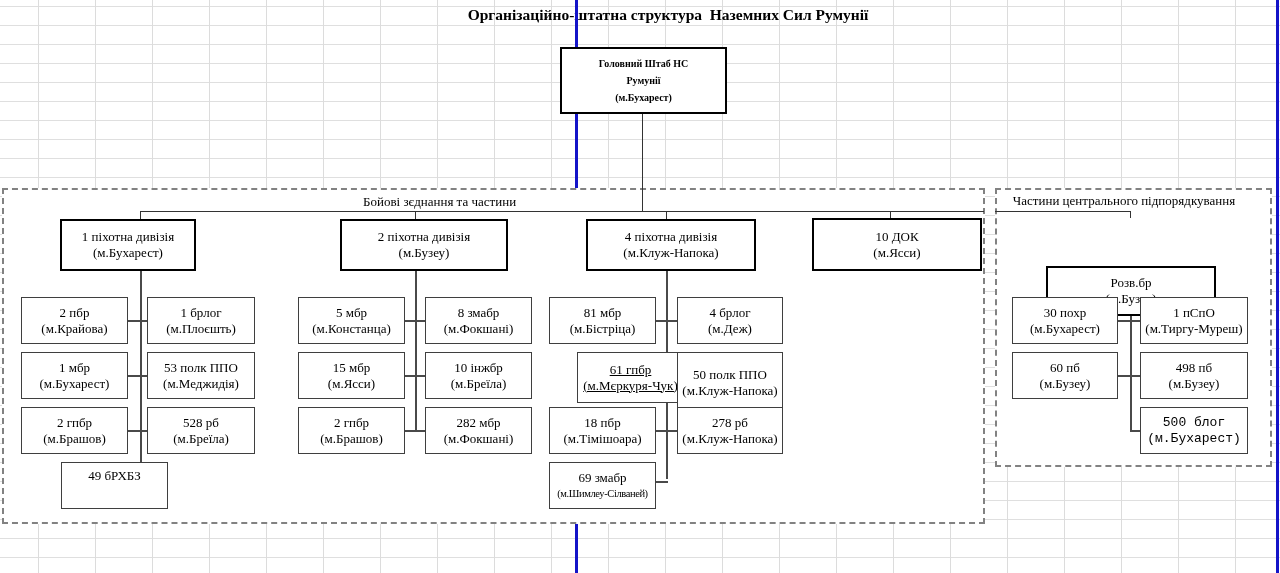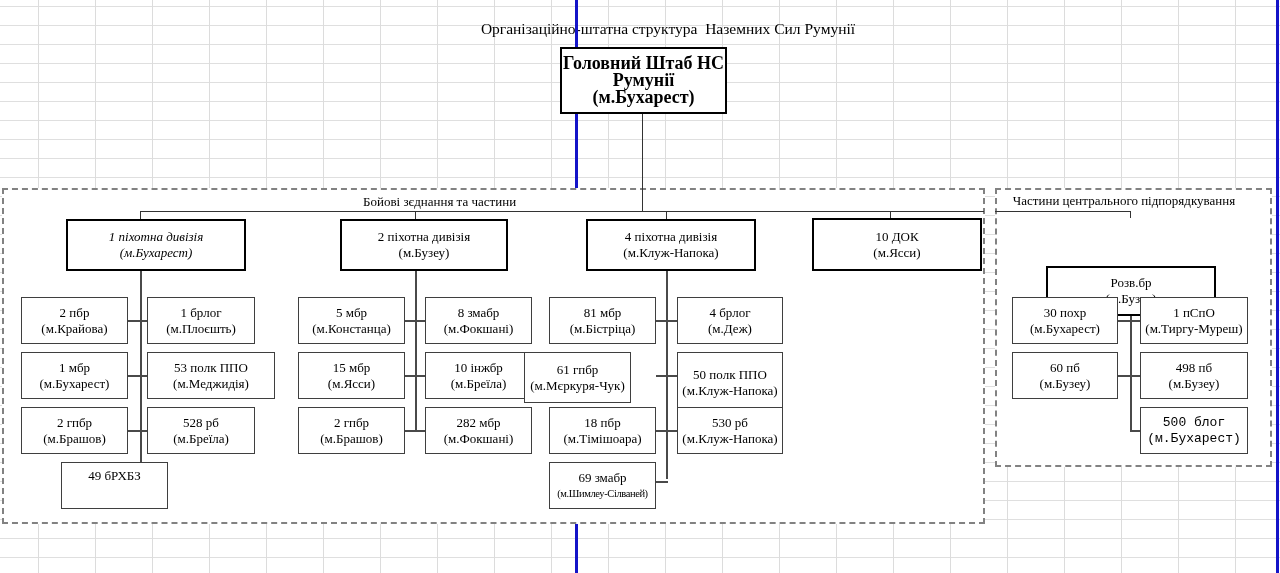--- a/index.html
+++ b/index.html
@@ -8,43 +8,43 @@
     background-color:#ffffff;
     background-image:
       linear-gradient(to right,#dcdcdc 1px,transparent 1px),
       linear-gradient(to bottom,#dfdfdf 1px,transparent 1px);
     background-size:57px 19px;
     background-position:38px 6px;
     font-family:"Liberation Serif","DejaVu Serif",serif;
     color:#000;
   }
   .title{
-    position:absolute;left:398px;top:20px;width:540px;
-    text-align:center;font-weight:normal;font-size:15.5px;
+    position:absolute;left:398px;top:6px;width:540px;
+    text-align:center;font-weight:bold;font-size:15.5px;
     white-space:pre;z-index:1;
   }
   .blue-v{position:absolute;top:0;width:3px;height:573px;background:#1414c8;}
   #blue-left{left:575px;z-index:2;}
   #blue-right{left:1276px;z-index:6;}
   .frame{
     position:absolute;background:#fff;border:2px dashed #828282;
     box-sizing:border-box;z-index:3;
   }
   #frame-combat{left:2px;top:188px;width:983px;height:336px;}
   #frame-central{left:995px;top:188px;width:277px;height:279px;}
   .group-label{position:absolute;font-size:13px;z-index:4;white-space:nowrap;}
   #label-combat{left:363px;top:194px;}
   #label-central{left:1004px;top:193px;width:240px;text-align:center;}
   .cline{position:absolute;z-index:4;}
   .box{
     position:absolute;background:#fff;box-sizing:border-box;
     display:flex;flex-direction:column;justify-content:center;align-items:center;
     text-align:center;z-index:5;line-height:16px;
   }
-  .hq{border:2px solid #000;font-weight:bold;font-size:18px;line-height:17px;}
+  .hq{border:2px solid #000;font-weight:bold;font-size:10px;line-height:17px;}
   .div-box{border:2px solid #000;font-size:13px;}
   .unit-box{border:1px solid #3f3f3f;font-size:13px;}
   .unit-box.toptext{justify-content:flex-start;padding-top:5px;}
   .u-loc.small{font-size:10.5px;letter-spacing:-0.4px;white-space:nowrap;}
 </style>
 </head>
 <body>
 
 <div id="canvas">
 
@@ -65,21 +65,21 @@
     <div>(м.Бухарест)</div>
   </div>
 
   <div id="dynamic">
       <div class="cline" style="left: 642px; top: 114px; width: 1px; height: 98px; background: rgb(51, 51, 51);"></div>
       <div class="cline" style="left: 140px; top: 211px; width: 844px; height: 1px; background: rgb(51, 51, 51);"></div>
       <div class="cline" style="left: 1130px; top: 268px; width: 2px; height: 162px; background: rgb(74, 74, 74);"></div>
       <div class="cline" style="left: 995px; top: 211px; width: 136px; height: 1px; background: rgb(51, 51, 51);"></div>
       <div class="cline" style="left: 1130px; top: 211px; width: 1px; height: 7px; background: rgb(51, 51, 51);"></div>
       <div class="cline" style="left: 140px; top: 211px; width: 1px; height: 8px; background: rgb(51, 51, 51);"></div>
-      <div class="box div-box" style="left: 66px; top: 219px; width: 180px; height: 52px; font-style: italic;">
+      <div class="box div-box" style="left: 60px; top: 219px; width: 136px; height: 52px;">
         <div class="u-name">1 піхотна дивізія</div>
         <div class="u-loc">(м.Бухарест)</div>
       </div>
       <div class="cline" style="left: 140px; top: 271px; width: 2px; height: 210px; background: rgb(74, 74, 74);"></div>
       <div class="box unit-box" style="left: 21px; top: 297px; width: 107px; height: 47px;">
         <div class="u-name">2 пбр</div>
         <div class="u-loc">(м.Крайова)</div>
       </div>
       <div class="cline" style="left: 128px; top: 320px; width: 14px; height: 2px; background: rgb(74, 74, 74);"></div>
       <div class="box unit-box" style="left: 21px; top: 352px; width: 107px; height: 47px;">
@@ -94,21 +94,21 @@
       <div class="cline" style="left: 128px; top: 430px; width: 14px; height: 2px; background: rgb(74, 74, 74);"></div>
       <div class="box unit-box toptext" style="left: 21px; top: 462px; width: 107px; height: 47px; margin-left: 40px;">
         <div class="u-name">49 бРХБЗ</div>
       </div>
       <div class="cline" style="left: 128px; top: 481px; width: 14px; height: 2px; background: rgb(74, 74, 74);"></div>
       <div class="box unit-box" style="left: 147px; top: 297px; width: 108px; height: 47px;">
         <div class="u-name">1 брлог</div>
         <div class="u-loc">(м.Плоєшть)</div>
       </div>
       <div class="cline" style="left: 140px; top: 320px; width: 7px; height: 2px; background: rgb(74, 74, 74);"></div>
-      <div class="box unit-box" style="left: 147px; top: 352px; width: 128px; height: 47px;">
+      <div class="box unit-box" style="left: 147px; top: 352px; width: 108px; height: 47px;">
         <div class="u-name">53 полк ППО</div>
         <div class="u-loc">(м.Меджидія)</div>
       </div>
       <div class="cline" style="left: 140px; top: 375px; width: 7px; height: 2px; background: rgb(74, 74, 74);"></div>
       <div class="box unit-box" style="left: 147px; top: 407px; width: 108px; height: 47px;">
         <div class="u-name">528 рб</div>
         <div class="u-loc">(м.Бреїла)</div>
       </div>
       <div class="cline" style="left: 140px; top: 430px; width: 7px; height: 2px; background: rgb(74, 74, 74);"></div>
       <div class="cline" style="left: 415px; top: 211px; width: 1px; height: 8px; background: rgb(51, 51, 51);"></div>
@@ -151,21 +151,21 @@
       <div class="box div-box" style="left: 586px; top: 219px; width: 170px; height: 52px;">
         <div class="u-name">4 піхотна дивізія</div>
         <div class="u-loc">(м.Клуж-Напока)</div>
       </div>
       <div class="cline" style="left: 666px; top: 271px; width: 2px; height: 208px; background: rgb(74, 74, 74);"></div>
       <div class="box unit-box" style="left: 549px; top: 297px; width: 107px; height: 47px;">
         <div class="u-name">81 мбр</div>
         <div class="u-loc">(м.Бістріца)</div>
       </div>
       <div class="cline" style="left: 656px; top: 320px; width: 12px; height: 2px; background: rgb(74, 74, 74);"></div>
-      <div class="box unit-box" style="left: 524px; top: 352px; width: 107px; height: 51px;">
+      <div class="box unit-box" style="left: 577px; top: 352px; width: 107px; height: 51px; text-decoration: underline;">
         <div class="u-name">61 гпбр</div>
         <div class="u-loc">(м.Мєркуря-Чук)</div>
       </div>
       <div class="cline" style="left: 656px; top: 375px; width: 12px; height: 2px; background: rgb(74, 74, 74);"></div>
       <div class="box unit-box" style="left: 549px; top: 407px; width: 107px; height: 47px;">
         <div class="u-name">18 пбр</div>
         <div class="u-loc">(м.Тімішоара)</div>
       </div>
       <div class="cline" style="left: 656px; top: 430px; width: 12px; height: 2px; background: rgb(74, 74, 74);"></div>
       <div class="box unit-box" style="left: 549px; top: 462px; width: 107px; height: 47px;">
@@ -177,21 +177,21 @@
         <div class="u-name">4 брлог</div>
         <div class="u-loc">(м.Деж)</div>
       </div>
       <div class="cline" style="left: 666px; top: 320px; width: 11px; height: 2px; background: rgb(74, 74, 74);"></div>
       <div class="box unit-box" style="left: 677px; top: 352px; width: 106px; height: 62px;">
         <div class="u-name">50 полк ППО</div>
         <div class="u-loc">(м.Клуж-Напока)</div>
       </div>
       <div class="cline" style="left: 666px; top: 375px; width: 11px; height: 2px; background: rgb(74, 74, 74);"></div>
       <div class="box unit-box" style="left: 677px; top: 407px; width: 106px; height: 47px;">
-        <div class="u-name">530 рб</div>
+        <div class="u-name">278 рб</div>
         <div class="u-loc">(м.Клуж-Напока)</div>
       </div>
       <div class="cline" style="left: 666px; top: 430px; width: 11px; height: 2px; background: rgb(74, 74, 74);"></div>
       <div class="cline" style="left: 890px; top: 211px; width: 1px; height: 7px; background: rgb(51, 51, 51);"></div>
       <div class="box div-box" style="left: 812px; top: 218px; width: 170px; height: 53px;">
         <div class="u-name">10 ДОК</div>
         <div class="u-loc">(м.Ясси)</div>
       </div>
       <div class="box div-box" style="left: 1046px; top: 218px; width: 170px; height: 50px; margin-top: 48px;">
         <div class="u-name">Розв.бр</div>

